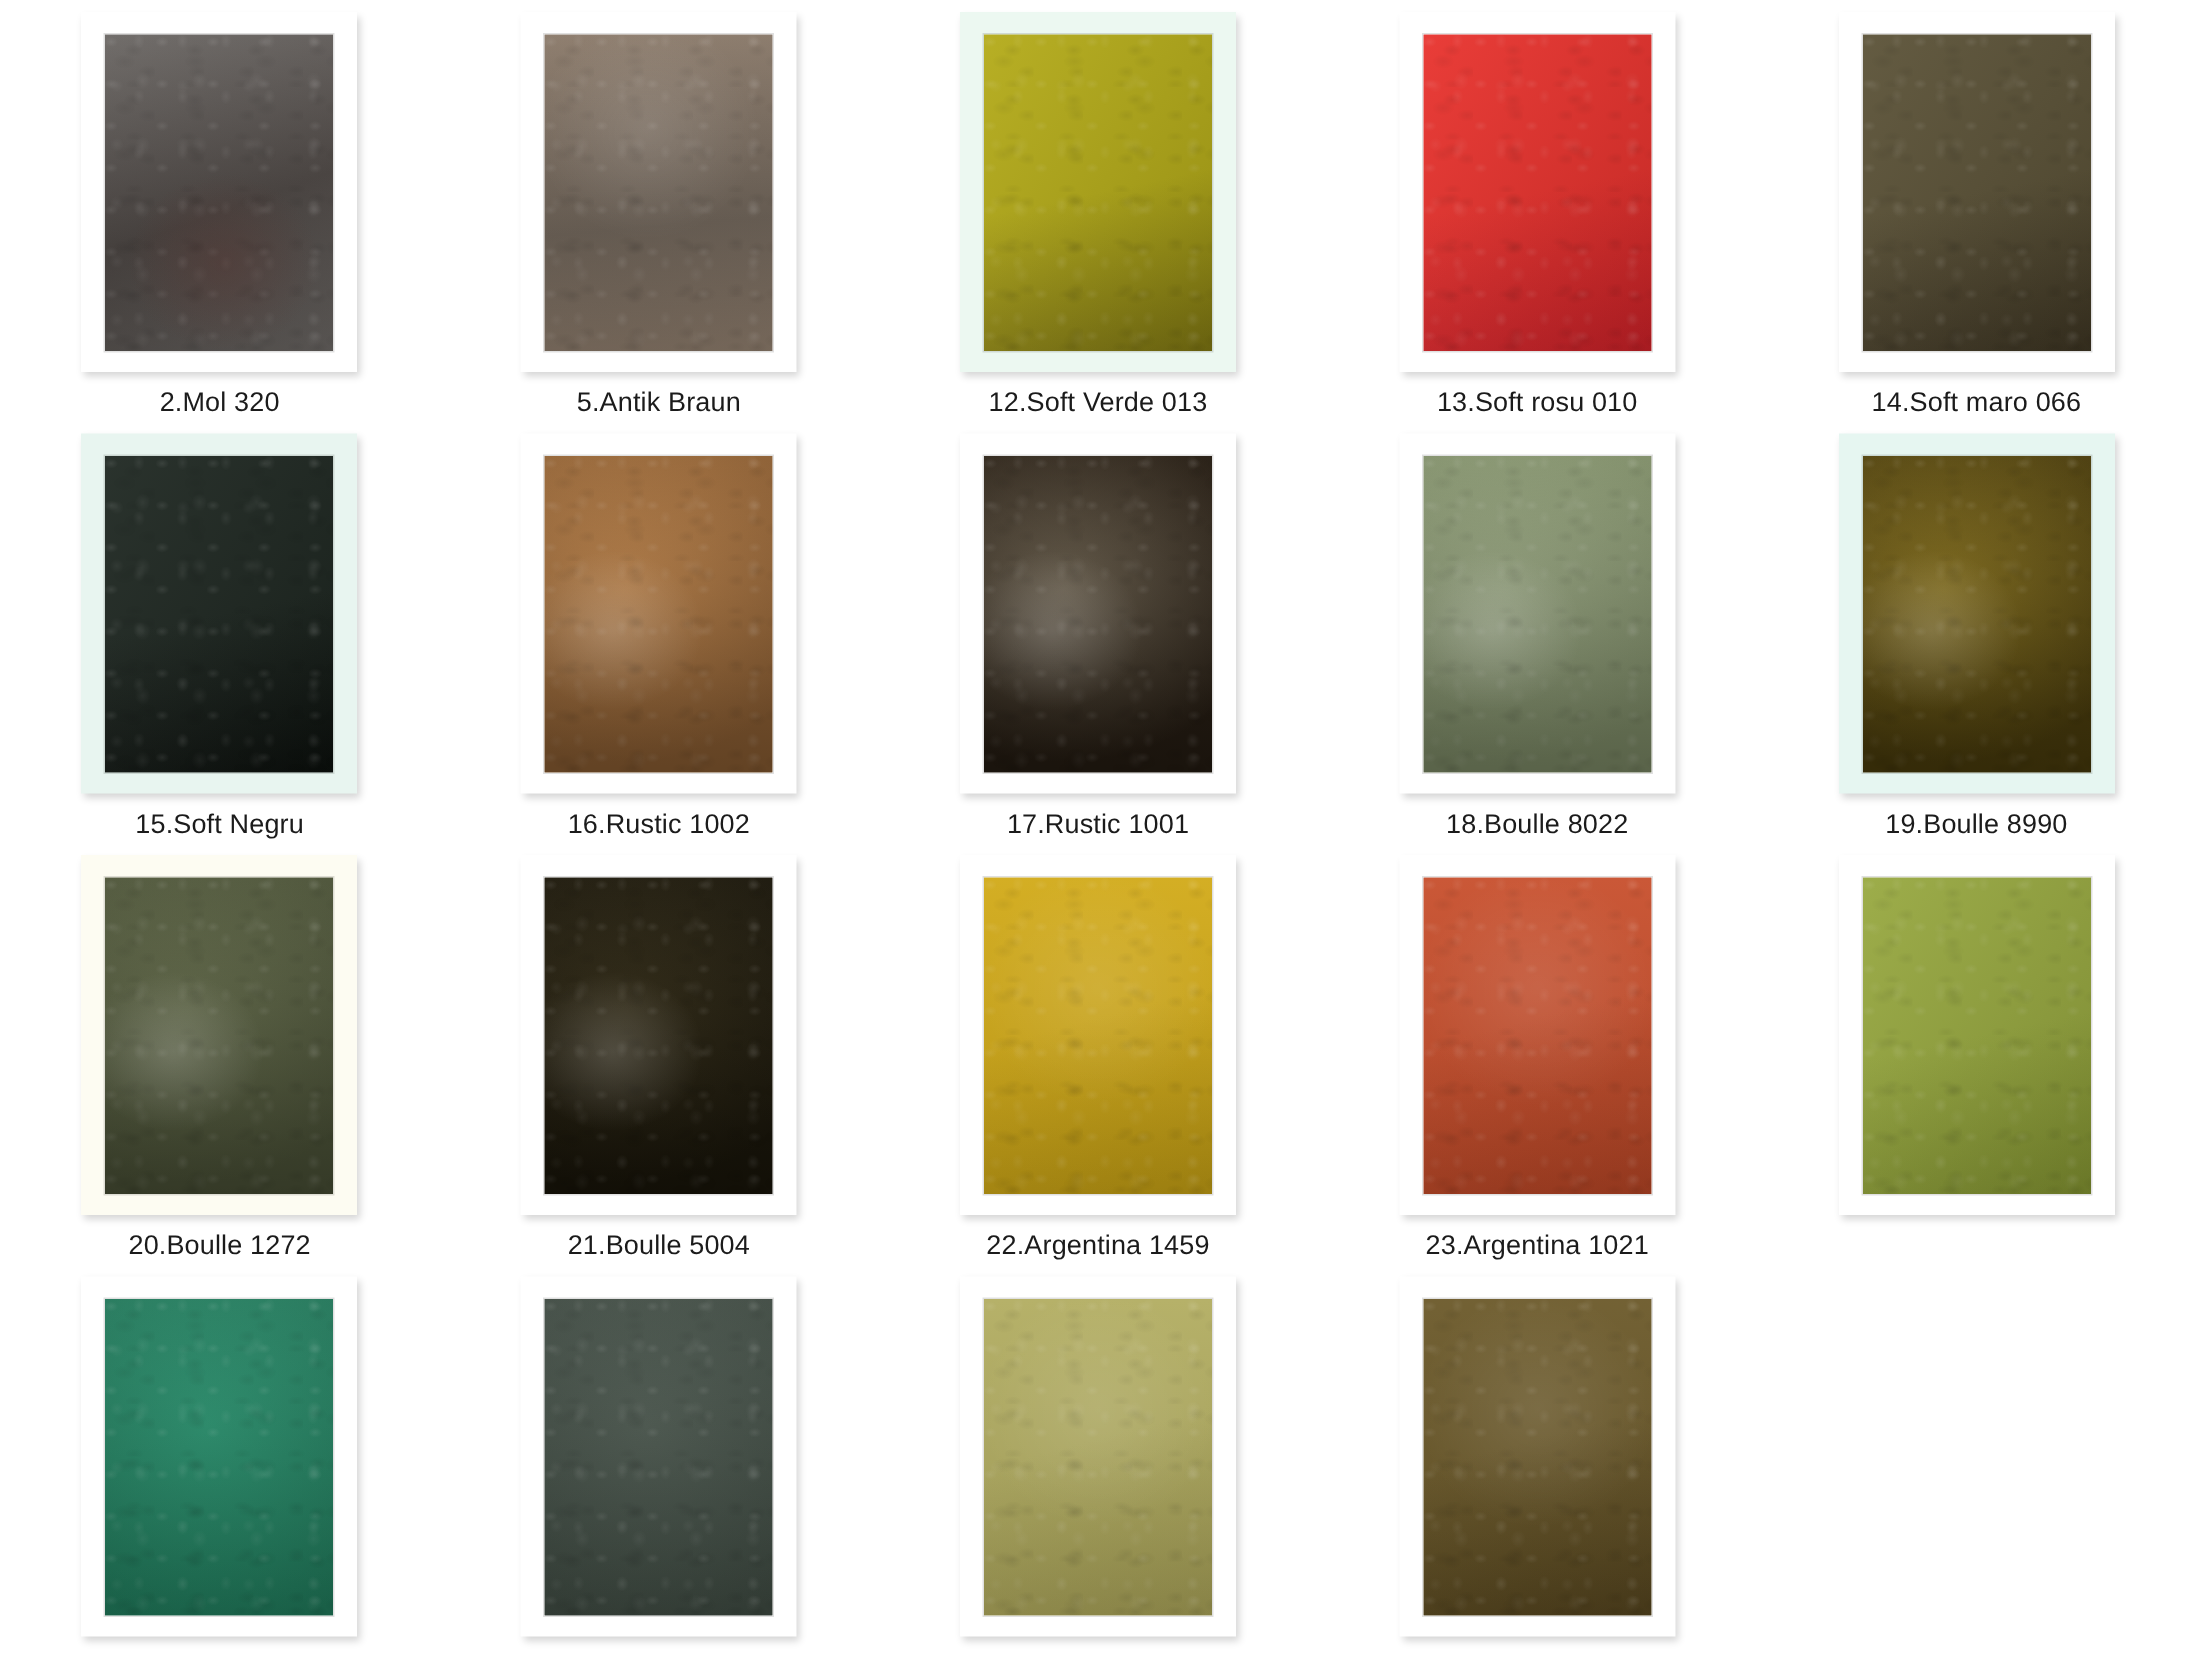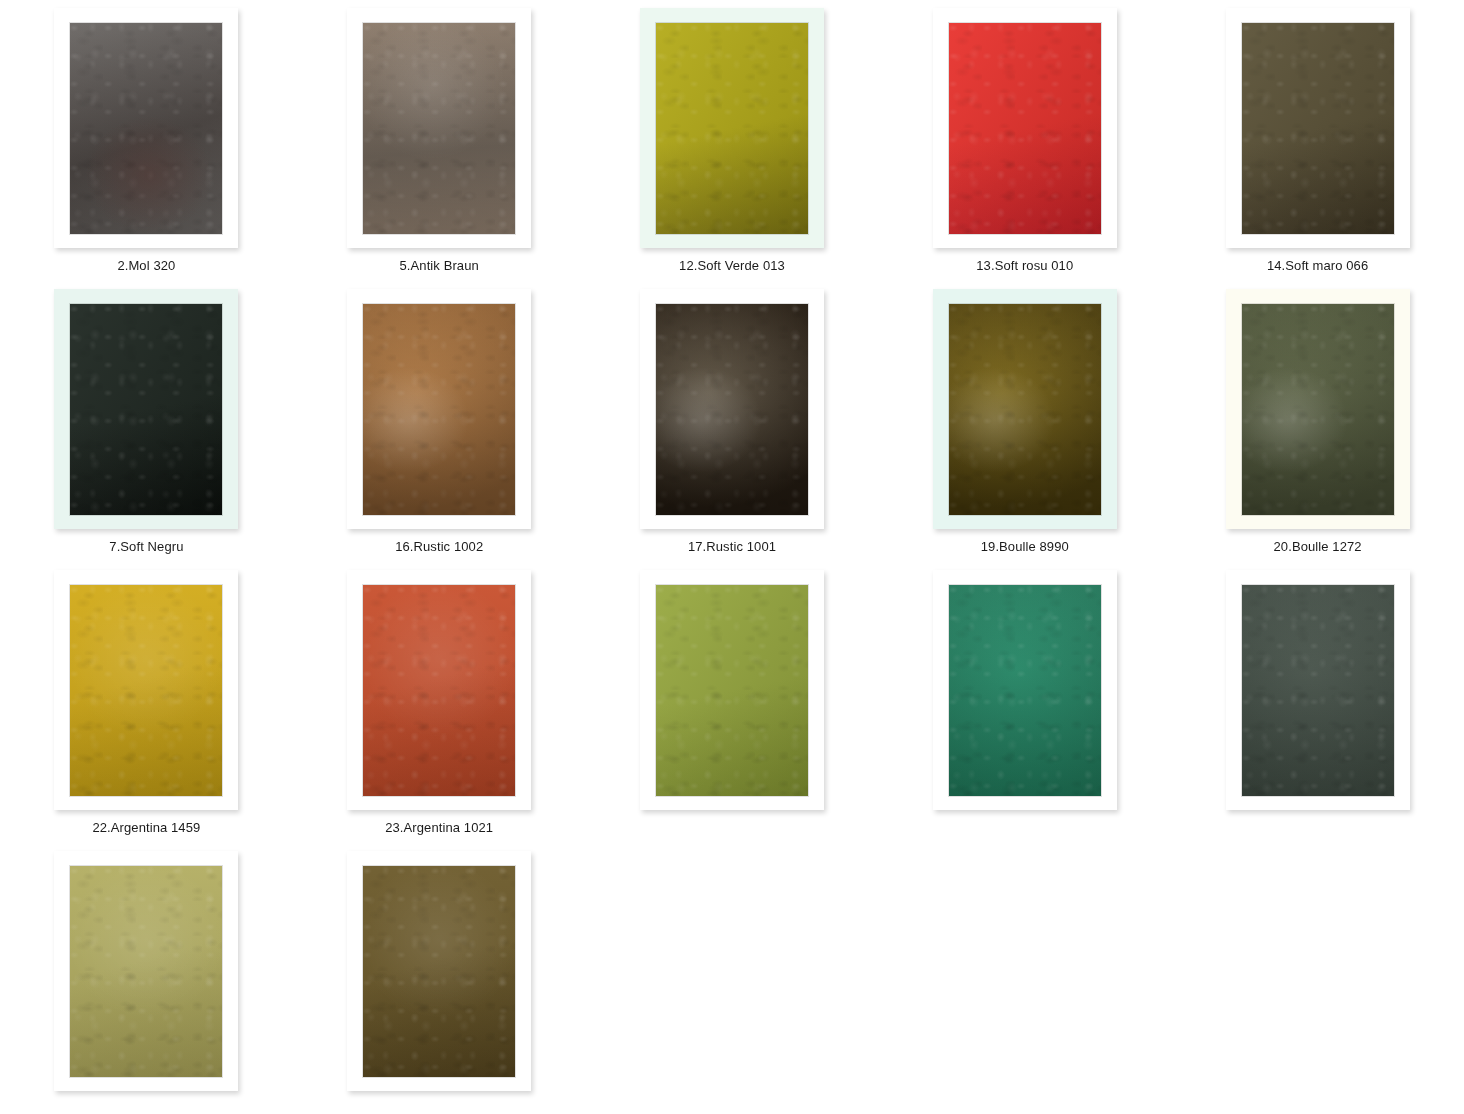--- a/index.html
+++ b/index.html
@@ -66,21 +66,21 @@
   .swatch .shade {
     position: absolute;
     inset: 0;
   }
   .label {
     position: absolute;
     top: 258px;
     left: 0;
     width: 100%;
     text-align: center;
-    font-size: 13px;
+    font-size: 18px;
     color: #1b1b1b;
     letter-spacing: .1px;
     white-space: nowrap;
   }
 </style>
 </head>
 <body>
 
 <div id="grid">
     <div class="cell">
@@ -146,21 +146,21 @@
     <div class="cell">
       <div class="card mint" style="background: rgb(232, 245, 240);">
         <div class="swatch">
           <div class="tex" style="background:
         linear-gradient(168deg, #1d2620 0%, #1d2620 50%, #0b0f0c 100%),
         #1d2620;"></div>
           <div class="grain"></div>
           <div class="shade" style="background: linear-gradient(to bottom right, rgba(255,255,255,.06), rgba(0,0,0,.16));"></div>
         </div>
       </div>
-      <div class="label">7.Soft Negru</div>
+      <div class="label">15.Soft Negru</div>
     </div>
     <div class="cell">
       <div class="card" style="background: rgb(255, 255, 255);">
         <div class="swatch">
           <div class="tex" style="background:
         radial-gradient(ellipse 120% 70% at 35% 42%, #c1874e 0%, #8d5f33 78%),
         #8d5f33;"></div>
           <div class="grain"></div>
           <div class="shade" style="background: radial-gradient(ellipse 55% 35% at 30% 55%, rgba(255,255,255,.18), transparent 72%), linear-gradient(to bottom, rgba(255,255,255,.03), rgba(0,0,0,.30));"></div>
         </div>
@@ -173,20 +173,32 @@
           <div class="tex" style="background:
         radial-gradient(ellipse 120% 70% at 35% 42%, #6d6250 0%, #251c12 78%),
         #251c12;"></div>
           <div class="grain"></div>
           <div class="shade" style="background: radial-gradient(ellipse 55% 35% at 30% 55%, rgba(255,255,255,.18), transparent 72%), linear-gradient(to bottom, rgba(255,255,255,.03), rgba(0,0,0,.30));"></div>
         </div>
       </div>
       <div class="label">17.Rustic 1001</div>
     </div>
     <div class="cell">
+      <div class="card" style="background: rgb(255, 255, 255);">
+        <div class="swatch">
+          <div class="tex" style="background:
+        radial-gradient(ellipse 120% 70% at 35% 42%, #9dab86 0%, #808e69 78%),
+        #808e69;"></div>
+          <div class="grain"></div>
+          <div class="shade" style="background: radial-gradient(ellipse 55% 35% at 30% 55%, rgba(255,255,255,.18), transparent 72%), linear-gradient(to bottom, rgba(255,255,255,.03), rgba(0,0,0,.30));"></div>
+        </div>
+      </div>
+      <div class="label">18.Boulle 8022</div>
+    </div>
+    <div class="cell">
       <div class="card mint" style="background: rgb(230, 246, 241);">
         <div class="swatch">
           <div class="tex" style="background:
         radial-gradient(ellipse 120% 70% at 35% 42%, #8a7420 0%, #4b3d0c 78%),
         #4b3d0c;"></div>
           <div class="grain"></div>
           <div class="shade" style="background: radial-gradient(ellipse 55% 35% at 30% 55%, rgba(255,255,255,.18), transparent 72%), linear-gradient(to bottom, rgba(255,255,255,.03), rgba(0,0,0,.30));"></div>
         </div>
       </div>
       <div class="label">19.Boulle 8990</div>
@@ -195,20 +207,32 @@
       <div class="card cream" style="background: rgb(253, 252, 242);">
         <div class="swatch">
           <div class="tex" style="background:
         radial-gradient(ellipse 120% 70% at 35% 42%, #666e4d 0%, #4c5338 78%),
         #4c5338;"></div>
           <div class="grain"></div>
           <div class="shade" style="background: radial-gradient(ellipse 55% 35% at 30% 55%, rgba(255,255,255,.18), transparent 72%), linear-gradient(to bottom, rgba(255,255,255,.03), rgba(0,0,0,.30));"></div>
         </div>
       </div>
       <div class="label">20.Boulle 1272</div>
+    </div>
+    <div class="cell">
+      <div class="card" style="background: rgb(255, 255, 255);">
+        <div class="swatch">
+          <div class="tex" style="background:
+        radial-gradient(ellipse 120% 70% at 35% 42%, #342d18 0%, #1a160a 78%),
+        #1a160a;"></div>
+          <div class="grain"></div>
+          <div class="shade" style="background: radial-gradient(ellipse 55% 35% at 30% 55%, rgba(255,255,255,.18), transparent 72%), linear-gradient(to bottom, rgba(255,255,255,.03), rgba(0,0,0,.30));"></div>
+        </div>
+      </div>
+      <div class="label">21.Boulle 5004</div>
     </div>
     <div class="cell">
       <div class="card" style="background: rgb(255, 255, 255);">
         <div class="swatch">
           <div class="tex" style="background:
         linear-gradient(165deg, #d2ab1b 0%, #d2ab1b 45%, #b08f12 100%),
         #d2ab1b;"></div>
           <div class="grain"></div>
           <div class="shade" style="background: radial-gradient(ellipse 70% 50% at 50% 35%, rgba(255,255,255,.10), transparent 75%), linear-gradient(to bottom, rgba(255,255,255,.04), rgba(0,0,0,.12));"></div>
         </div>

